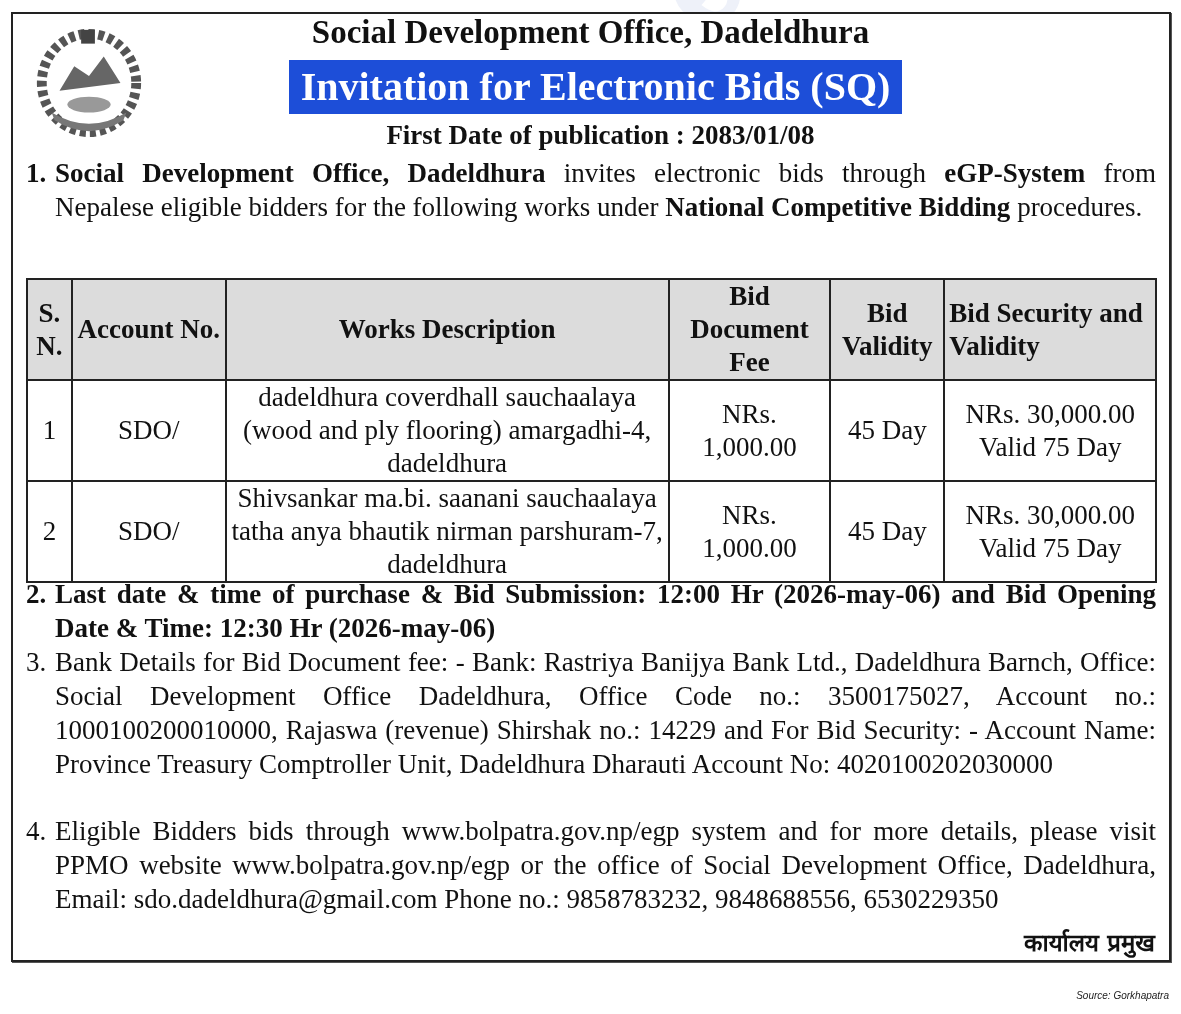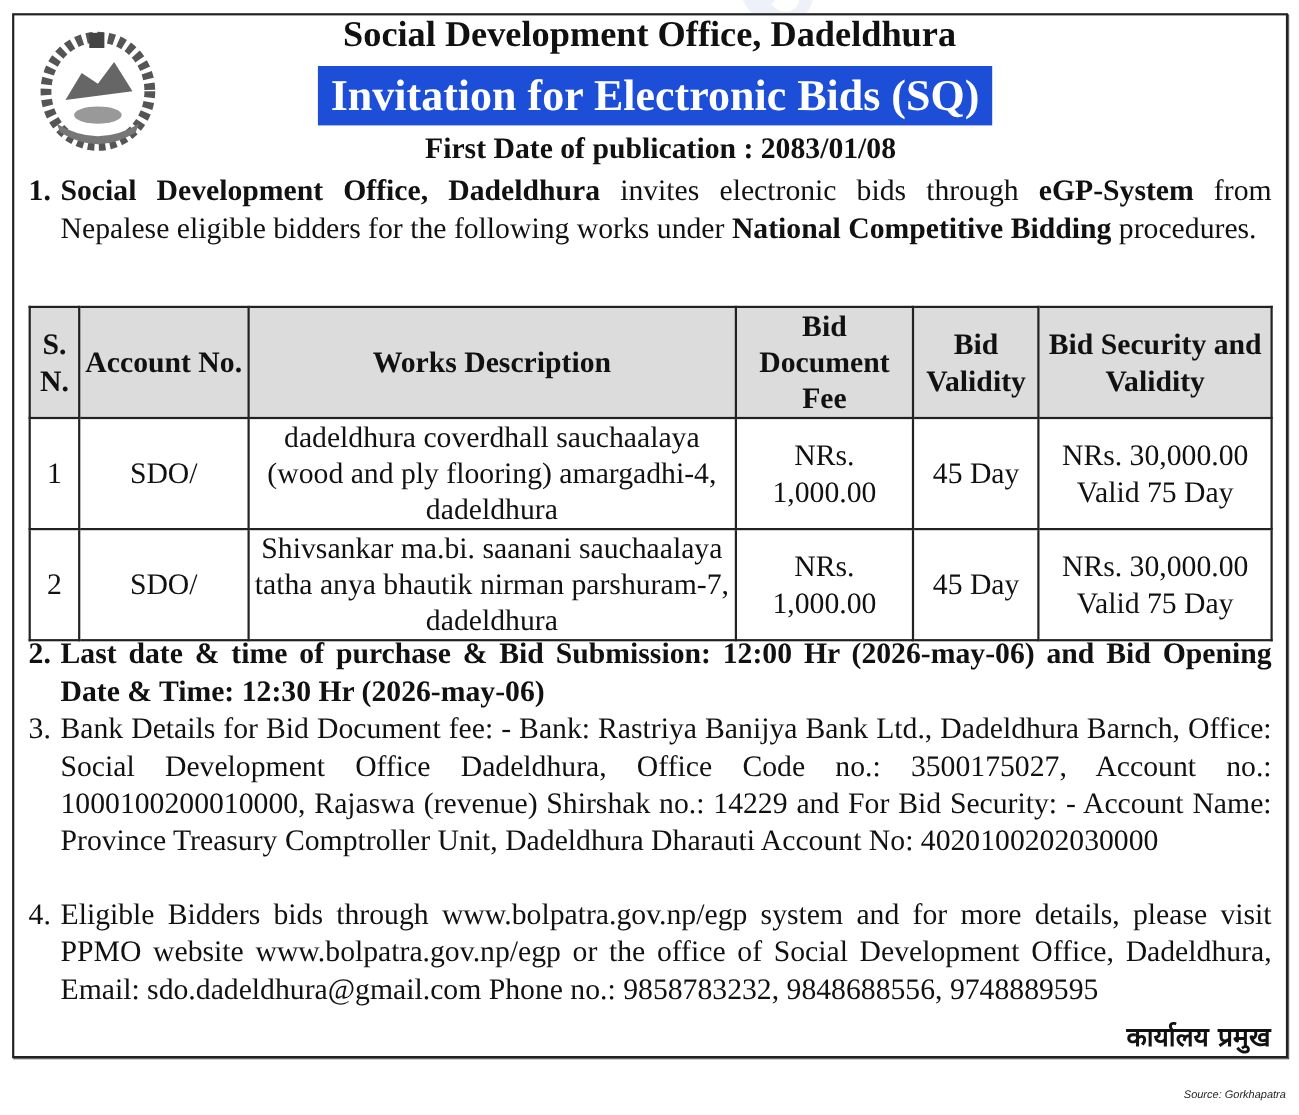--- a/index.html
+++ b/index.html
@@ -73,21 +73,21 @@
       <col style="width:114px">
       <col style="width:212px">
   </colgroup>
   <thead>
     <tr>
       <th>S. N.</th>
       <th>Account No.</th>
       <th>Works Description</th>
       <th>Bid Document Fee</th>
       <th>Bid Validity</th>
-      <th style="text-align:center;">Bid Security and Validity</th>
+      <th style="text-align:left;">Bid Security and Validity</th>
     </tr>
   </thead>
   <tbody>
     <tr>
       <td>1</td>
       <td>SDO/</td>
       <td>dadeldhura coverdhall sauchaalaya (wood and ply flooring) amargadhi-4, dadeldhura</td>
       <td>
           <div>NRs.</div>
           <div>1,000.00</div>
@@ -120,17 +120,17 @@
   <div class="body">Last date &amp; time of purchase &amp; Bid Submission: 12:00 Hr (2026-may-06) and Bid Opening Date &amp; Time: 12:30 Hr (2026-may-06)</div>
 </div>
 
 <div class="para" style="top:645px;">
   <span class="num">3.</span>
   <div class="body">Bank Details for Bid Document fee: - Bank: Rastriya Banijya Bank Ltd., Dadeldhura Barnch, Office: Social Development Office Dadeldhura, Office Code no.: 3500175027, Account no.: 1000100200010000, Rajaswa (revenue) Shirshak no.: 14229 and For Bid Security: - Account Name:  Province Treasury Comptroller Unit,  Dadeldhura Dharauti Account No: 4020100202030000</div>
 </div>
 
 <div class="para" style="top:814px;">
   <span class="num">4.</span>
-  <div class="body">Eligible Bidders bids through www.bolpatra.gov.np/egp system and for more details, please visit PPMO website www.bolpatra.gov.np/egp or  the office of Social Development Office, Dadeldhura, Email: sdo.dadeldhura@gmail.com Phone no.: 9858783232, 9848688556, 9748889595</div>
+  <div class="body">Eligible Bidders bids through www.bolpatra.gov.np/egp system and for more details, please visit PPMO website www.bolpatra.gov.np/egp or  the office of Social Development Office, Dadeldhura, Email: sdo.dadeldhura@gmail.com Phone no.: 9858783232, 9848688556, 6530229350</div>
 </div>
 
 <div class="signature">कार्यालय प्रमुख</div>
 <div class="source">Source: Gorkhapatra</div>
 
 </body></html>

